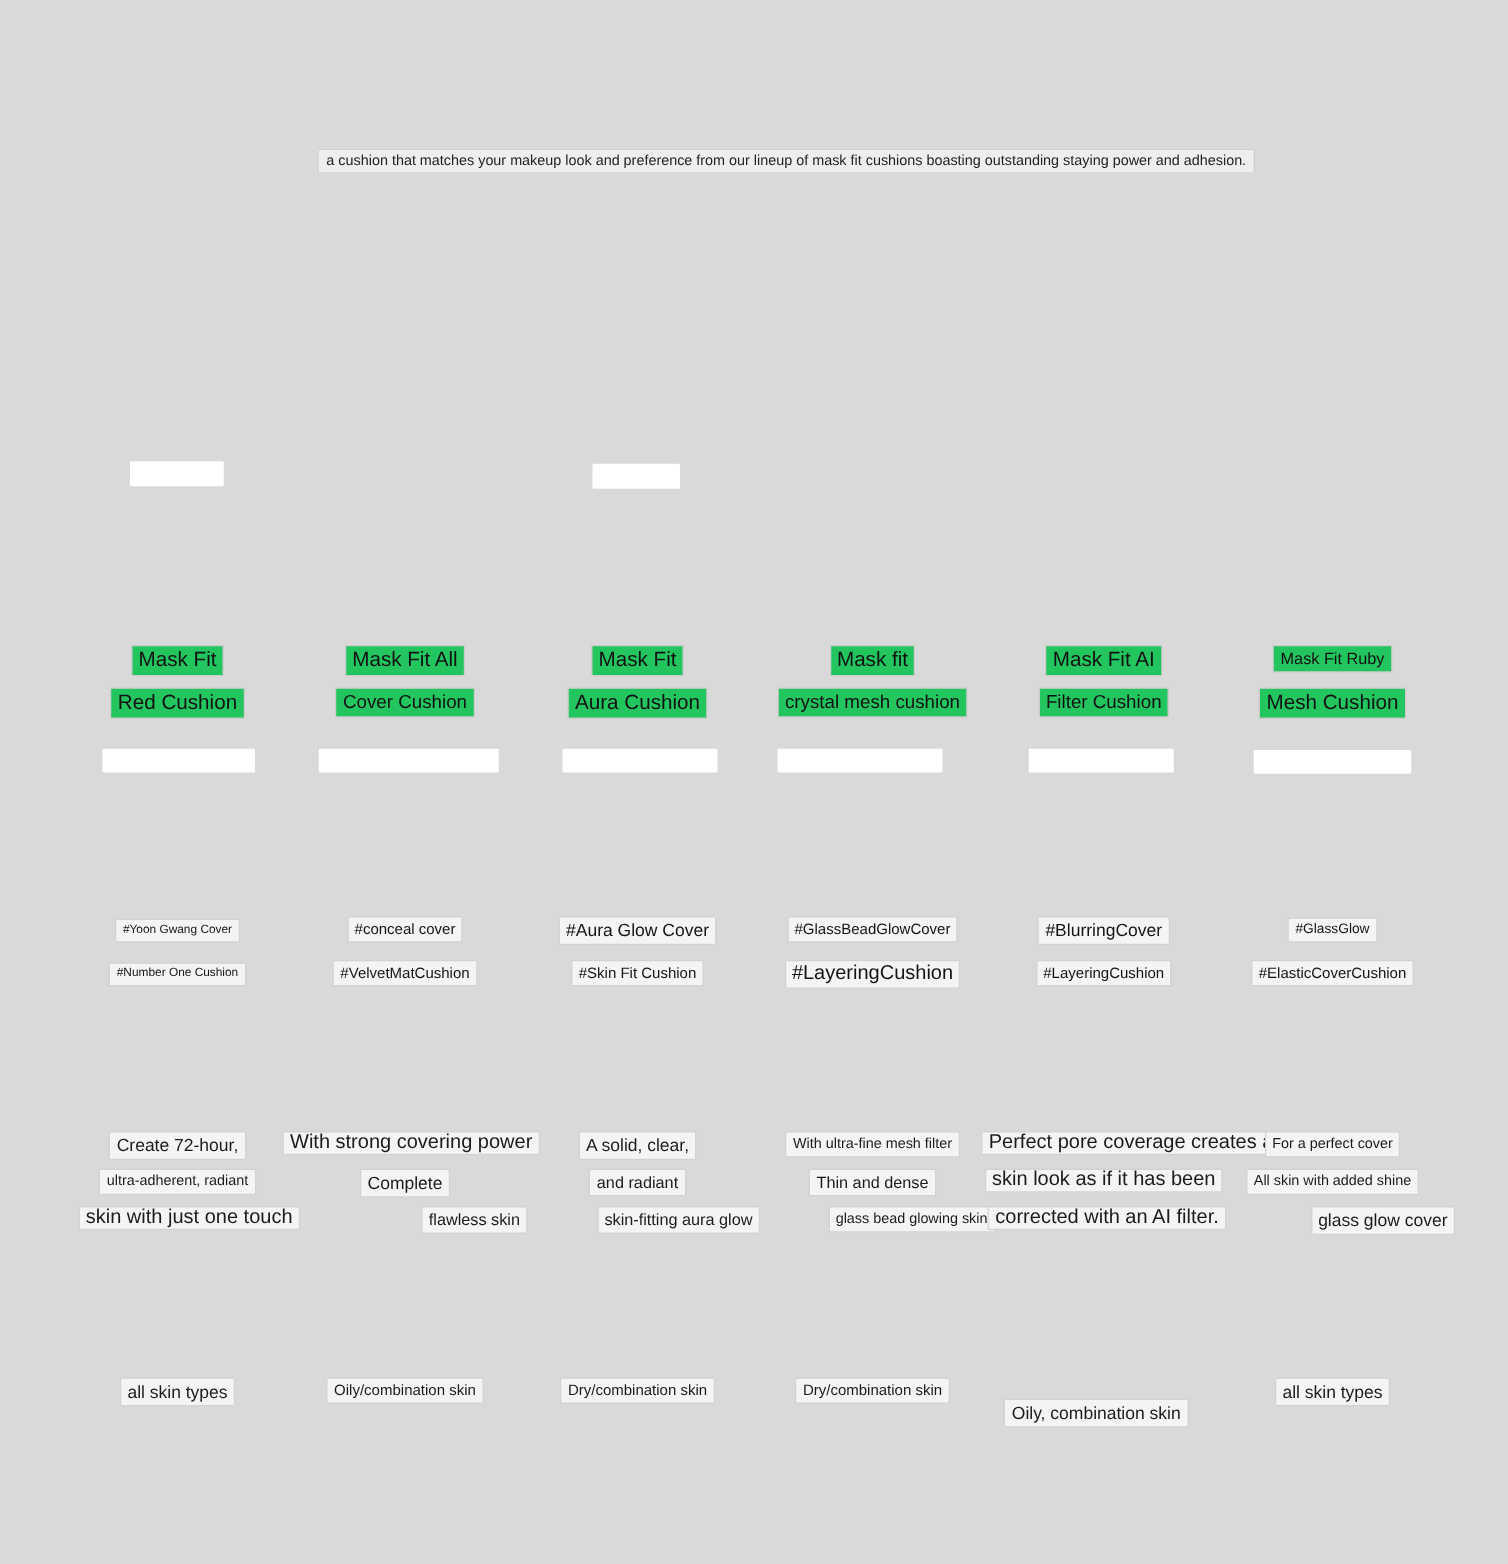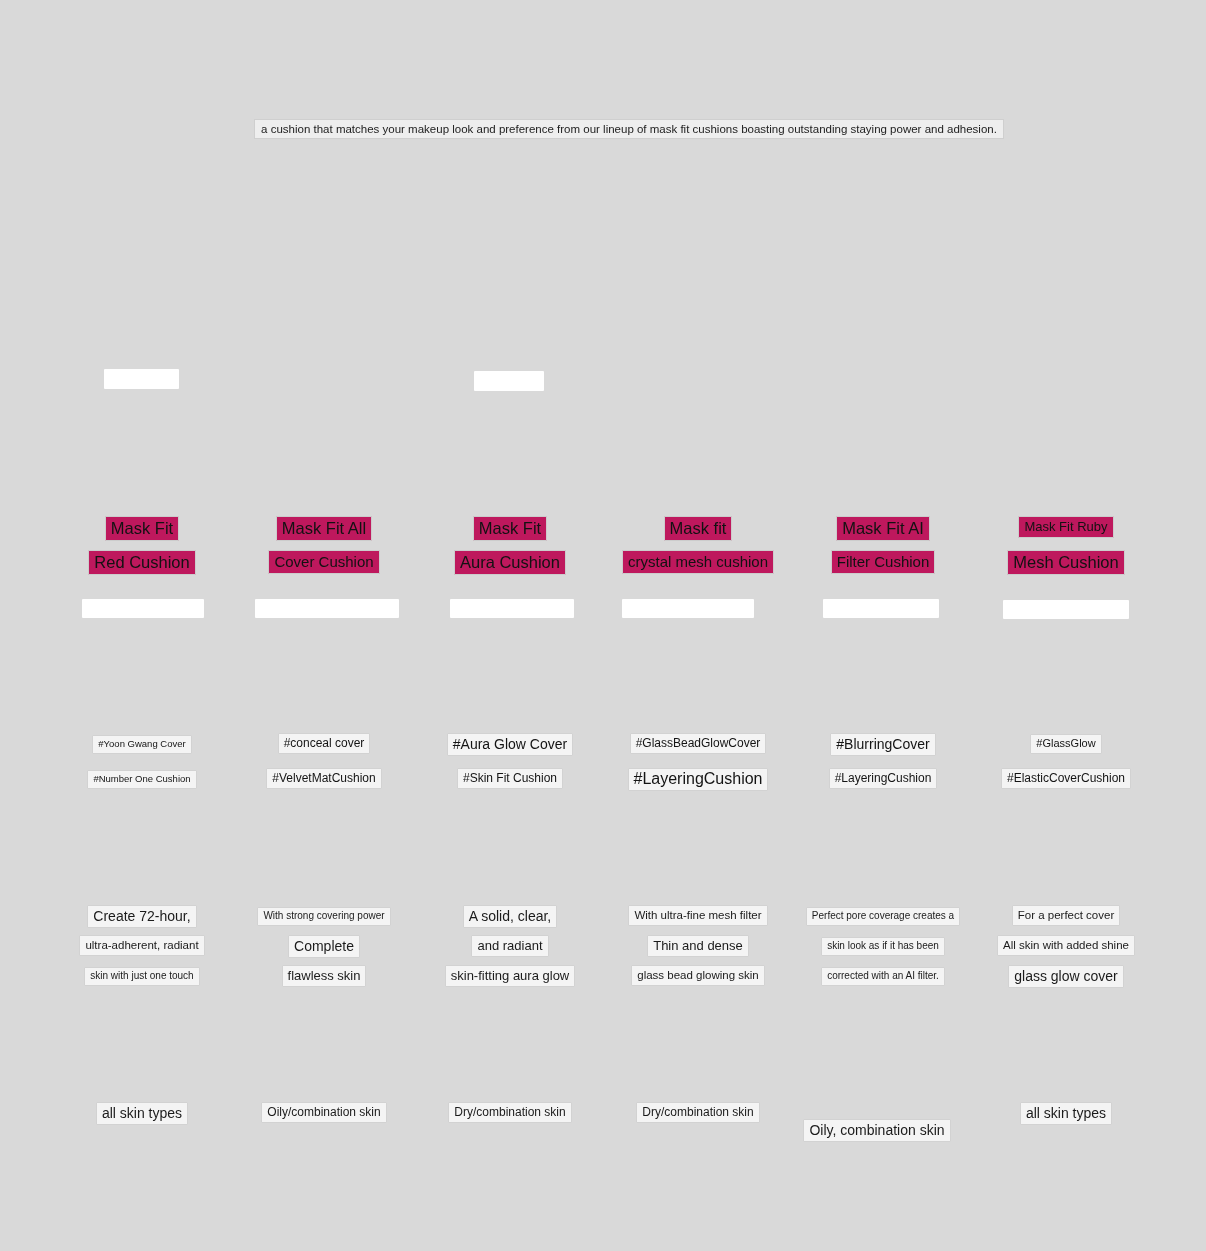--- a/index.html
+++ b/index.html
@@ -86,21 +86,21 @@
     white-space: nowrap;
   }
   .line span {
     display: inline-block;
     background: #f4f4f4;
     border: 1px solid #d2d2d2;
     padding: 1px 5px 2px 5px;
     border-radius: 1px;
   }
   .name span {
-    background: #be185d;
+    background: #22c55e;
     border-color: #cccccc;
     color: #121212;
   }
   
   .n1 { top: 516px; }
   .n2 { top: 550px; }
   .name.s16 span { font-size: 16.5px; line-height: 20px; }
   .name.s15 span { font-size: 15px; line-height: 19px; }
   .name.s13 span { font-size: 13px; line-height: 17px; }
 
@@ -116,25 +116,25 @@
   .t2 { top: 768px; }
   .tag span { color: #141414; }
   .tag.s14 span { font-size: 14px; line-height: 18px; }
   .tag.s12 span { font-size: 12px; line-height: 16px; }
   .tag.s10 span { font-size: 9.5px; line-height: 14px; }
   .tag.s11 span { font-size: 11px; line-height: 15px; }
 
   
   .d1 { top: 905px; }
   .d2 { top: 935px; }
-  .d3 { top: 965px; }
+  .d3 { top: 965px; text-align: right; }
   .desc.s14 span { font-size: 14px; line-height: 18px; }
   .desc.s12 span { font-size: 11.5px; line-height: 16px; }
   .desc.s13 span { font-size: 13px; line-height: 17px; }
-  .desc.s10 span { font-size: 10px; line-height: 14px; }
+  .desc.s10 span { font-size: 16px; line-height: 14px; }
 
   
   .skin { top: 1102px; }
   .skin span { font-size: 14px; line-height: 18px; }
   .skin.sm span { font-size: 12px; line-height: 16px; }
 </style>
 </head>
 <body>
 
 <div class="page">

